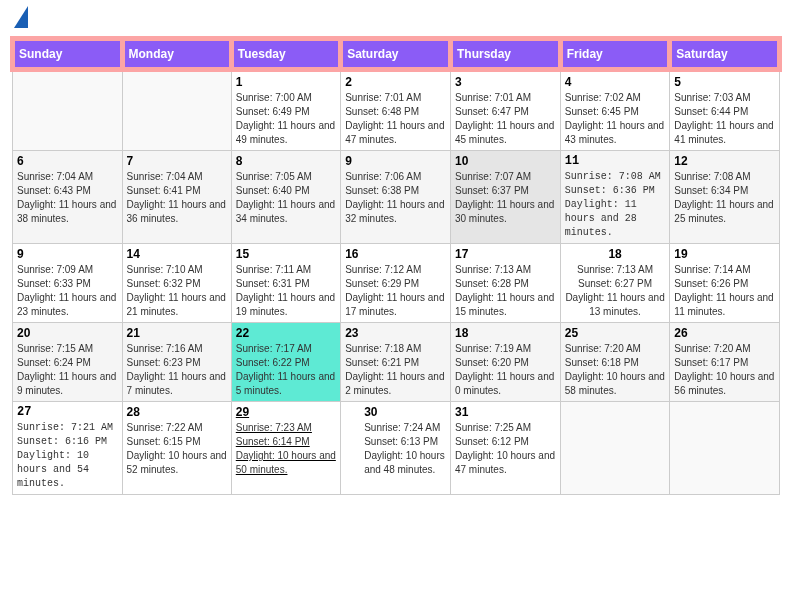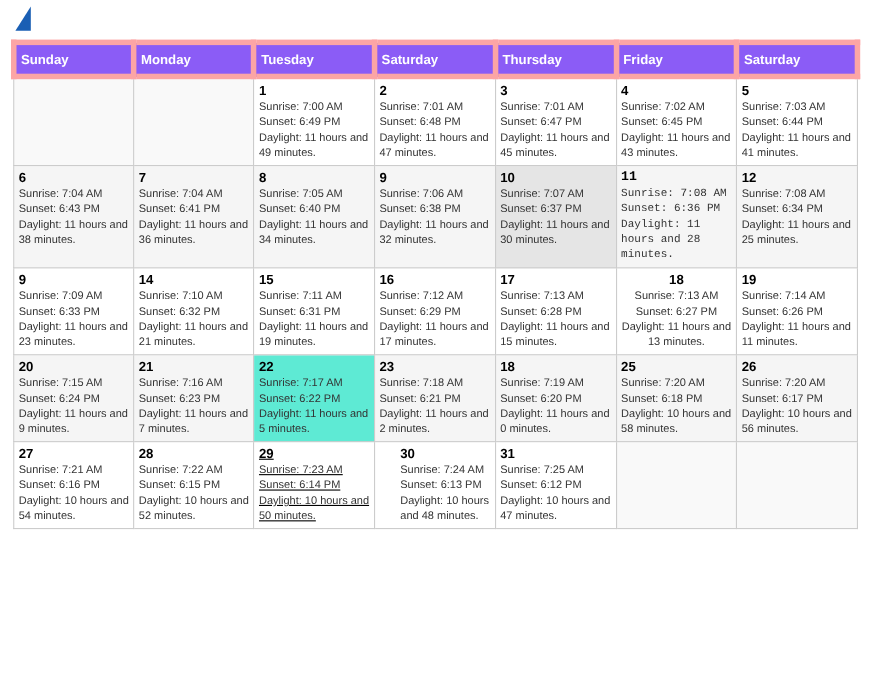--- a/index.html
+++ b/index.html
@@ -229,21 +229,21 @@
         <td style="background: rgb(245, 245, 245);">
           <span class="day-number">25</span>
           <div class="day-info">Sunrise: 7:20 AM<br>Sunset: 6:18 PM<br>Daylight: 10 hours and 58 minutes.</div>
         </td>
         <td style="background: rgb(245, 245, 245);">
           <span class="day-number">26</span>
           <div class="day-info">Sunrise: 7:20 AM<br>Sunset: 6:17 PM<br>Daylight: 10 hours and 56 minutes.</div>
         </td>
       </tr>
       <tr>
-        <td style="background: rgb(255, 255, 255);">
+        <td style="background: rgb(255, 255, 255); font-family: Liberation Mono, monospace;">
           <span class="day-number">27</span>
           <div class="day-info">Sunrise: 7:21 AM<br>Sunset: 6:16 PM<br>Daylight: 10 hours and 54 minutes.</div>
         </td>
         <td style="background: rgb(255, 255, 255);">
           <span class="day-number">28</span>
           <div class="day-info">Sunrise: 7:22 AM<br>Sunset: 6:15 PM<br>Daylight: 10 hours and 52 minutes.</div>
         </td>
         <td style="background: rgb(255, 255, 255); text-decoration: underline;">
           <span class="day-number">29</span>
           <div class="day-info">Sunrise: 7:23 AM<br>Sunset: 6:14 PM<br>Daylight: 10 hours and 50 minutes.</div>

